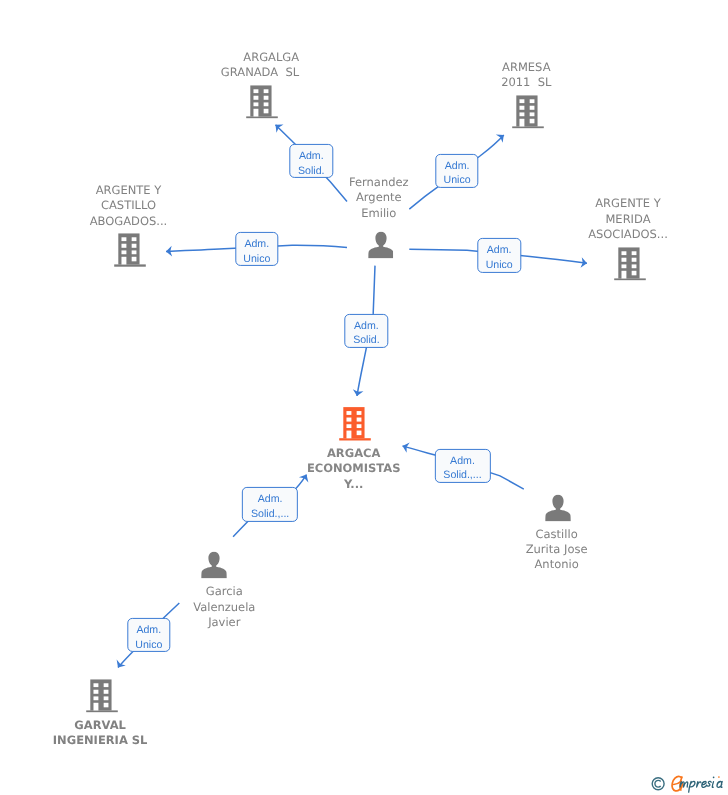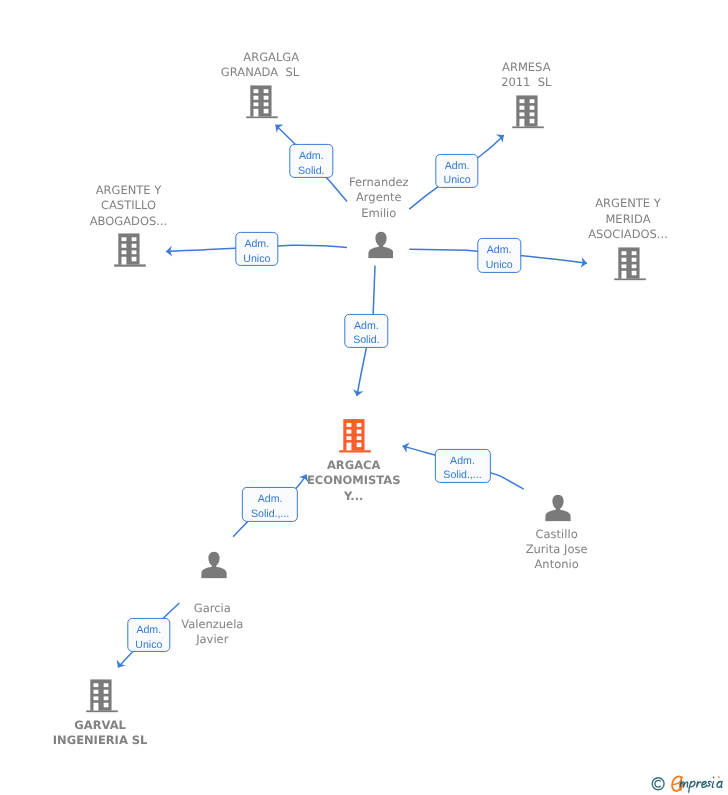--- a/index.html
+++ b/index.html
@@ -127,21 +127,21 @@
       C0.25 23.6 0.35 21.3 0.6 20.35
       C1.25 18.15 4.8 16.2 10.75 15.3
       C10.8 14.8 10.75 14.3 10.6 13.8
       C9.1 13.1 7.35 10.15 7.35 6.5
       C7.35 2.95 9.55 0.35 12.95 0.35 Z"></path>
   </svg>
         <div class="node-label" style="bottom: 36.6px;">Fernandez
 Argente
 Emilio</div>
       </div>
-      <div class="node" style="left: 355.4px; top: 435px; width: 32px; height: 32px;">
+      <div class="node" style="left: 355.4px; top: 423px; width: 32px; height: 32px;">
         <svg width="32" height="33.6" viewBox="0 0 32 33.6">
    <path fill="#fb5d2c" d="M4.3 0.1 H25.55 V31.3 H4.3 Z"></path>
    <rect x="0.2" y="31.2" width="31.6" height="2.3" fill="#fb5d2c"></rect>
    <g fill="#ffffff">
      <rect x="7.47" y="4.07" width="4.93" height="3.83"></rect>
             <rect x="17.66" y="4.07" width="4.78" height="3.83"></rect>
      <rect x="7.47" y="10.53" width="4.93" height="4.06"></rect>
             <rect x="17.66" y="10.53" width="4.78" height="4.06"></rect>
      <rect x="7.47" y="17.22" width="4.93" height="3.82"></rect>
             <rect x="17.66" y="17.22" width="4.78" height="3.82"></rect>
@@ -180,21 +180,21 @@
       C15.15 14.3 15.1 14.8 15.15 15.3
       C21.1 16.2 24.65 18.15 25.3 20.35
       C25.55 21.3 25.65 23.6 25.65 26.85
       L0.25 26.85
       C0.25 23.6 0.35 21.3 0.6 20.35
       C1.25 18.15 4.8 16.2 10.75 15.3
       C10.8 14.8 10.75 14.3 10.6 13.8
       C9.1 13.1 7.35 10.15 7.35 6.5
       C7.35 2.95 9.55 0.35 12.95 0.35 Z"></path>
   </svg>
-        <div class="node-label" style="top: 50px;">Garcia
+        <div class="node-label" style="top: 33px; margin-left: 12px;">Garcia
 Valenzuela
 Javier</div>
       </div>
       <div class="node" style="left: 101.8px; top: 695.9px; width: 32px; height: 33.6px; font-weight: bold;">
         <svg width="32" height="33.6" viewBox="0 0 32 33.6">
    <path fill="#7a7a7a" d="M4.3 0.1 H25.55 V31.3 H4.3 Z"></path>
    <rect x="0.2" y="31.2" width="31.6" height="2.3" fill="#7a7a7a"></rect>
    <g fill="#ffffff">
      <rect x="7.47" y="4.07" width="4.93" height="3.83"></rect>
             <rect x="17.66" y="4.07" width="4.78" height="3.83"></rect>

